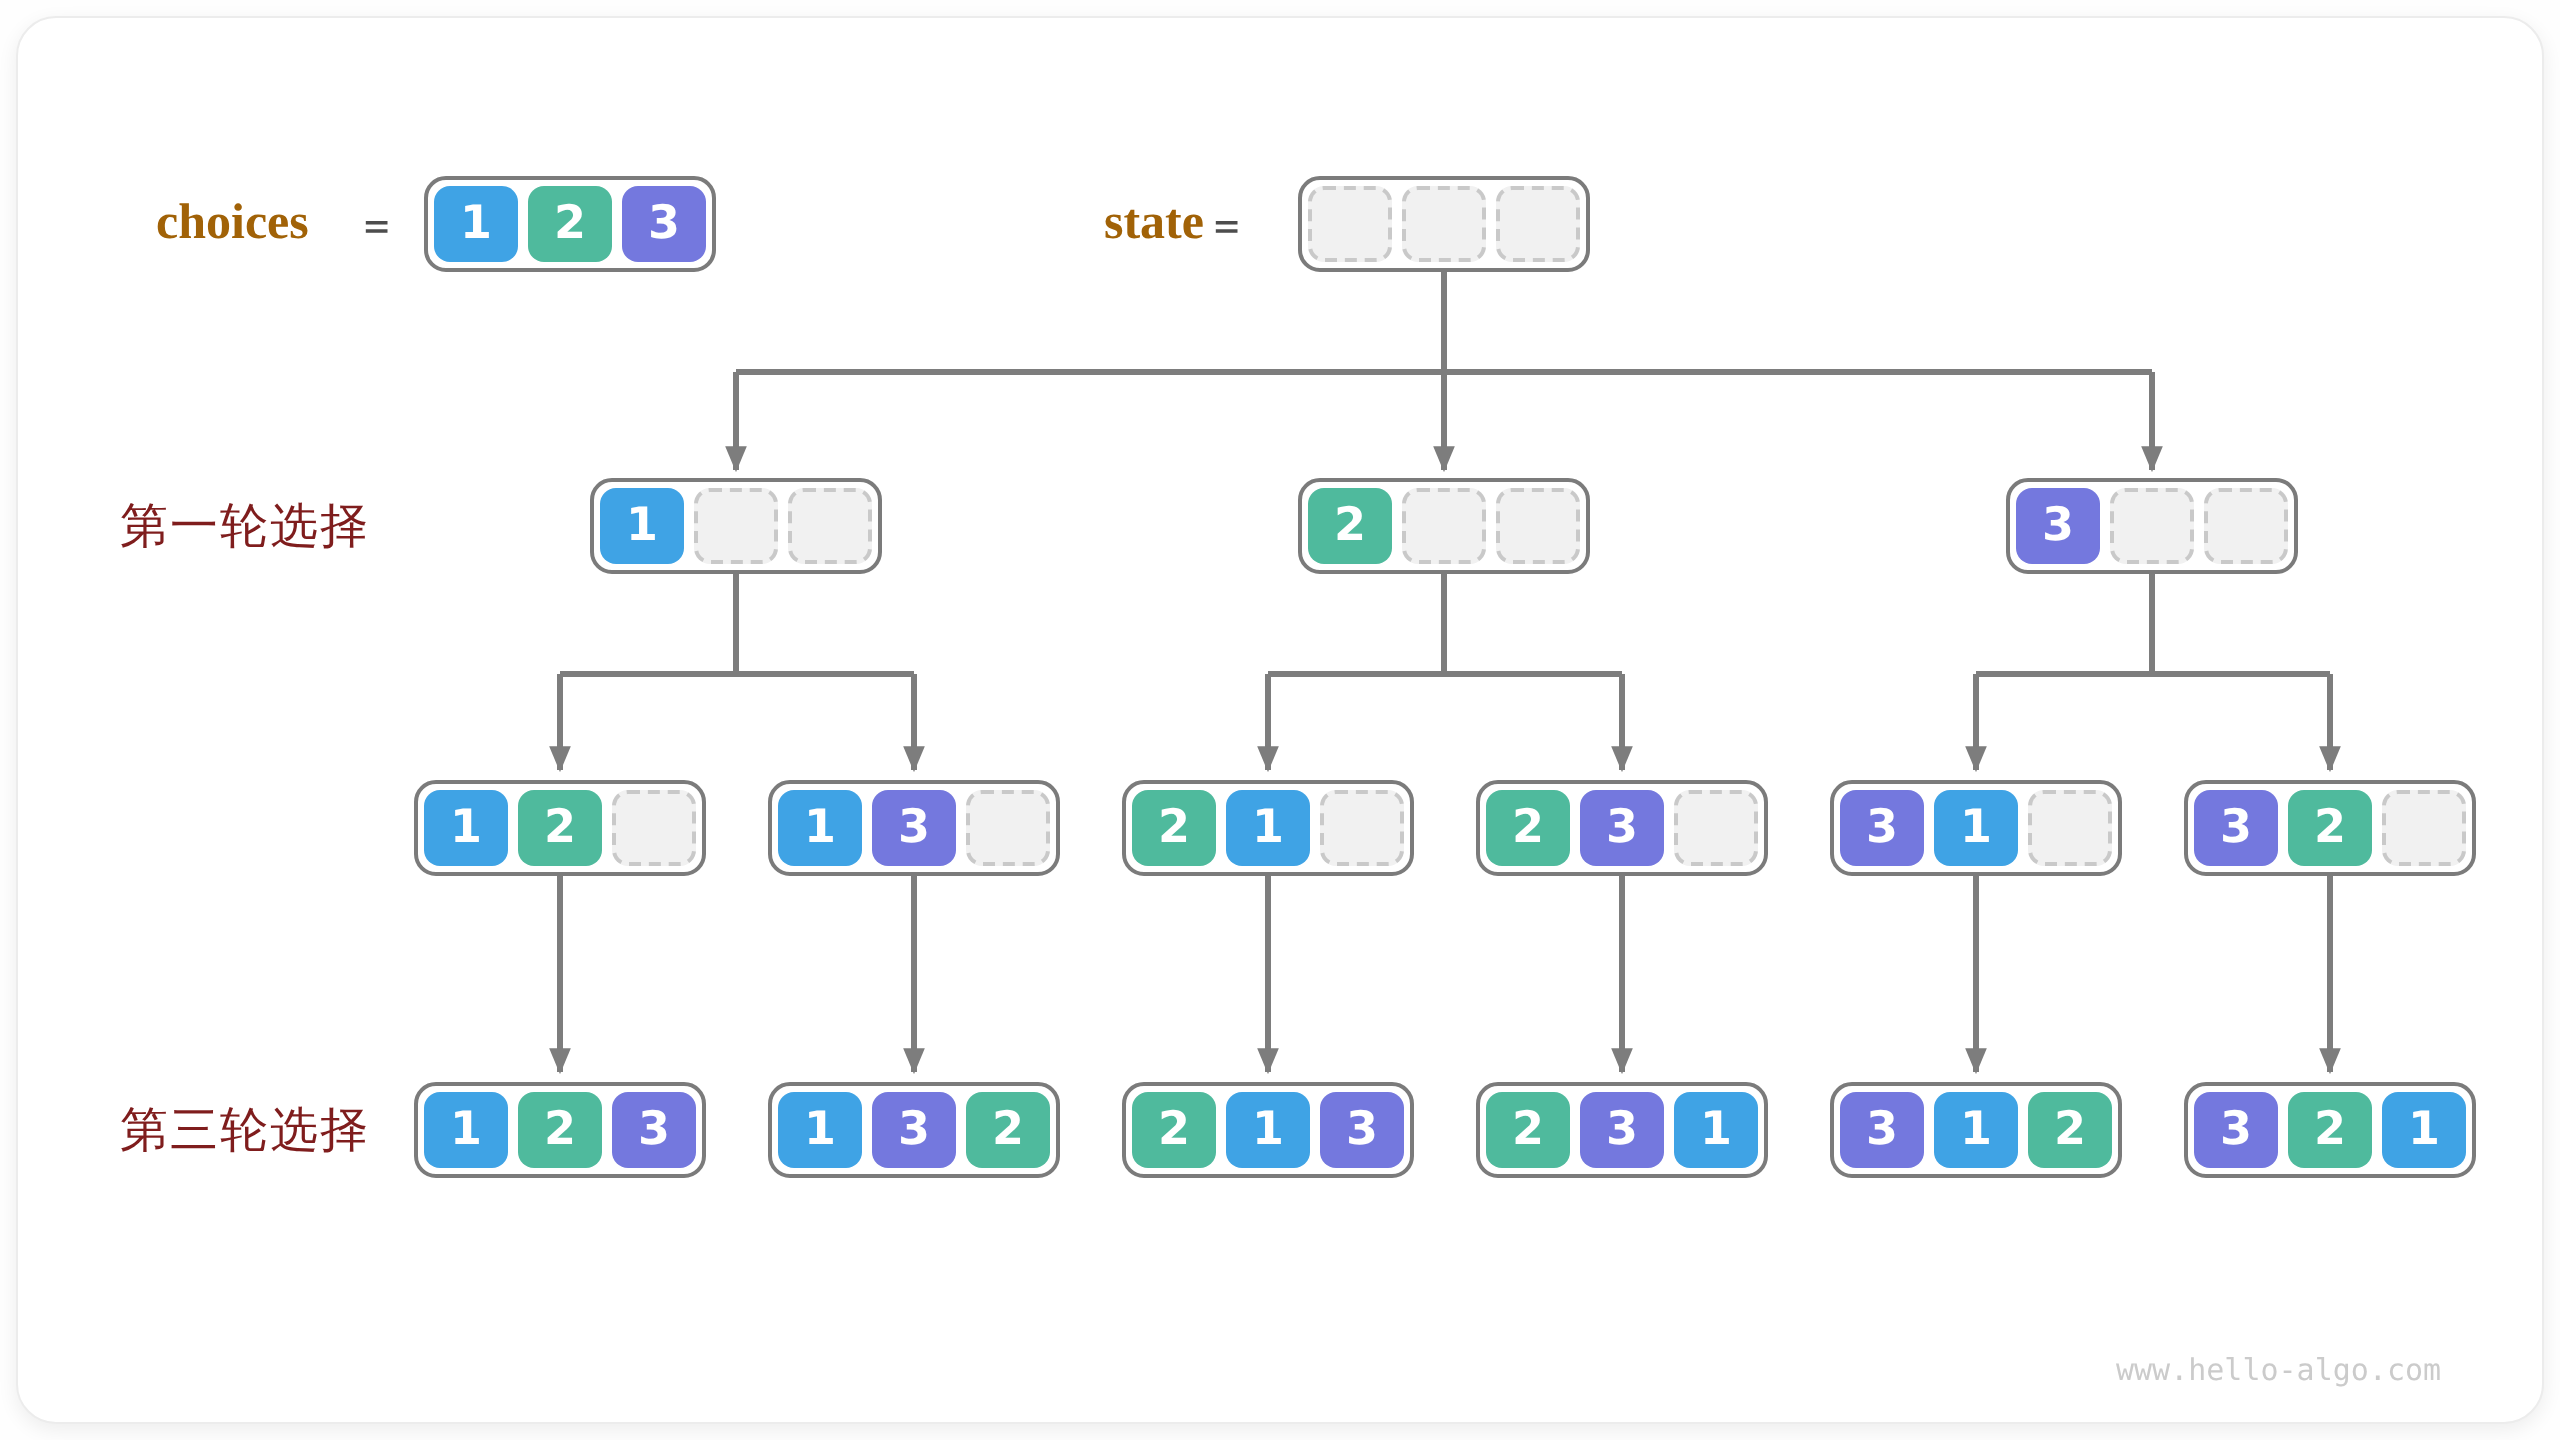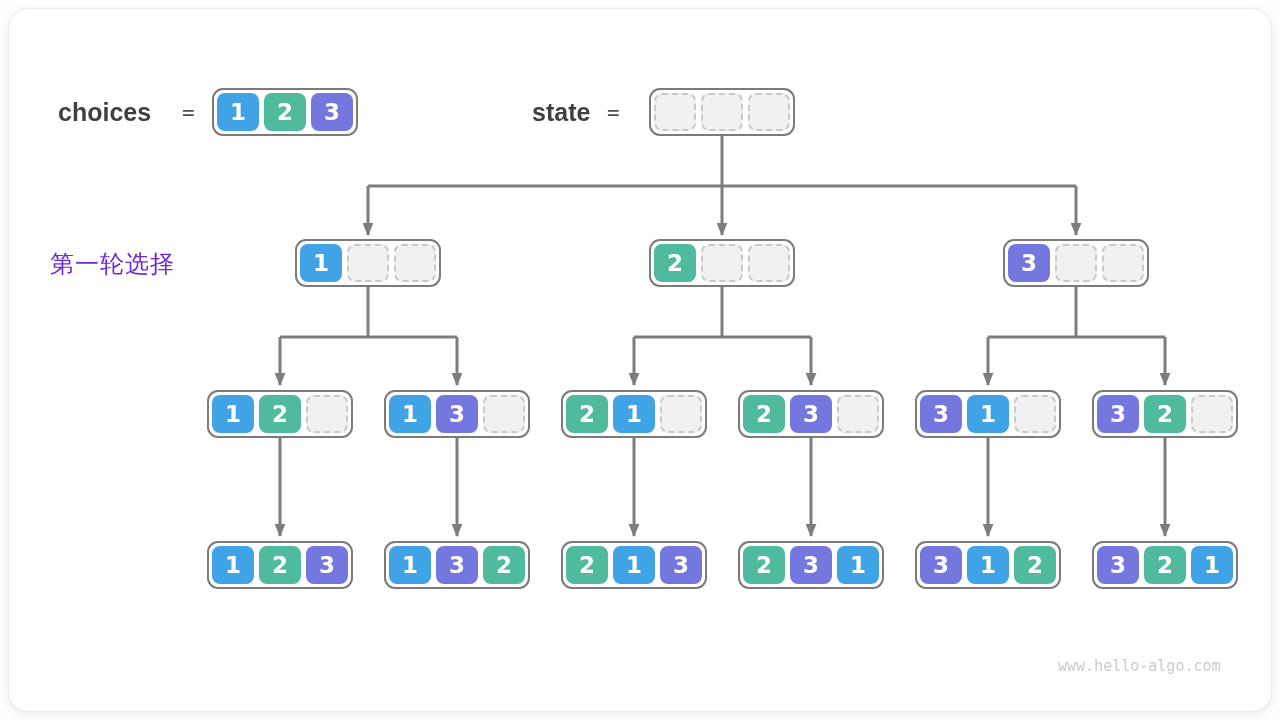--- a/index.html
+++ b/index.html
@@ -4,24 +4,24 @@
 <style>
   html,body{margin:0;padding:0;background:#ffffff;}
   .stage{position:relative;width:1280px;height:720px;font-family:"Liberation Sans",sans-serif;overflow:hidden;background:#fefefe;}
   .card{position:absolute;left:8px;top:8px;width:1262px;height:702px;background:#ffffff;border:1px solid #ececec;border-radius:20px;box-shadow:0 3px 10px rgba(0,0,0,0.07);}
   .arrow-layer{position:absolute;left:0;top:0;width:1280px;height:720px;pointer-events:none;}
 
   .abox{position:absolute;width:146px;height:48px;box-sizing:border-box;background:#ffffff;border:2px solid #7b7b7b;border-radius:11px;display:flex;align-items:center;justify-content:center;gap:5px;}
   .cell{width:42px;height:38px;box-sizing:border-box;border-radius:8px;display:flex;align-items:center;justify-content:center;color:#ffffff;font-family:"DejaVu Sans",sans-serif;font-weight:bold;font-size:23px;}
   .cell.empty{background:#f1f1f1;border:2px dashed #c9c9c9;}
 
-  .kw{position:absolute;font-family:Liberation Sans, sans-serif;font-weight:bold;font-size:25px;color:#404040;line-height:32px;}
+  .kw{position:absolute;font-family:Liberation Serif, serif;font-weight:bold;font-size:25px;color:#a16207;line-height:32px;margin-left:20px;}
   .eq{position:absolute;font-family:"DejaVu Sans Mono",monospace;font-size:21px;color:#4d4d4d;line-height:28px;}
-  .rowlabel{position:absolute;left:50px;width:150px;font-size:24px;color:#6d28d9;line-height:28px;letter-spacing:1px;}
-  .watermark{position:absolute;left:1058px;top:657px;font-family:"DejaVu Sans Mono",monospace;font-size:15px;color:#cbcbcb;}
+  .rowlabel{position:absolute;left:60px;width:150px;font-size:24px;color:#7f1d1d;line-height:28px;letter-spacing:1px;}
+  .watermark{position:absolute;left:1058px;top:676px;font-family:"DejaVu Sans Mono",monospace;font-size:15px;color:#cbcbcb;}
 </style>
 </head>
 <body>
 
 <div class="stage">
   <div class="card"></div>
 
   <svg class="arrow-layer" width="1280" height="720" viewBox="0 0 1280 720">
     <defs>
       <marker id="arrowhead" markerUnits="userSpaceOnUse" markerWidth="13" markerHeight="11" viewBox="0 0 12 10" refX="11" refY="5" orient="auto">
@@ -61,20 +61,21 @@
 
   <span class="kw" style="left:532px;top:96px">state</span>
   <span class="eq" style="left:607px;top:99px">=</span>
   <div class="abox" style="left: 649px; top: 88px; border-color: rgb(123, 123, 123);">
       <div class="cell empty" style="background: rgb(241, 241, 241); border-color: rgb(201, 201, 201);"></div>
       <div class="cell empty" style="background: rgb(241, 241, 241); border-color: rgb(201, 201, 201);"></div>
       <div class="cell empty" style="background: rgb(241, 241, 241); border-color: rgb(201, 201, 201);"></div>
     </div>
 
   <div class="rowlabel" style="top:250px">第一轮选择</div>
+  <div class="rowlabel" style="top:552px">第三轮选择</div>
 
   <div class="abox" style="left: 295px; top: 239px; border-color: rgb(123, 123, 123);">
       <div class="cell" style="background: rgb(63, 163, 229);">1</div>
       <div class="cell empty" style="background: rgb(241, 241, 241); border-color: rgb(201, 201, 201);"></div>
       <div class="cell empty" style="background: rgb(241, 241, 241); border-color: rgb(201, 201, 201);"></div>
     </div>
   <div class="abox" style="left: 649px; top: 239px; border-color: rgb(123, 123, 123);">
       <div class="cell" style="background: rgb(79, 186, 157);">2</div>
       <div class="cell empty" style="background: rgb(241, 241, 241); border-color: rgb(201, 201, 201);"></div>
       <div class="cell empty" style="background: rgb(241, 241, 241); border-color: rgb(201, 201, 201);"></div>

